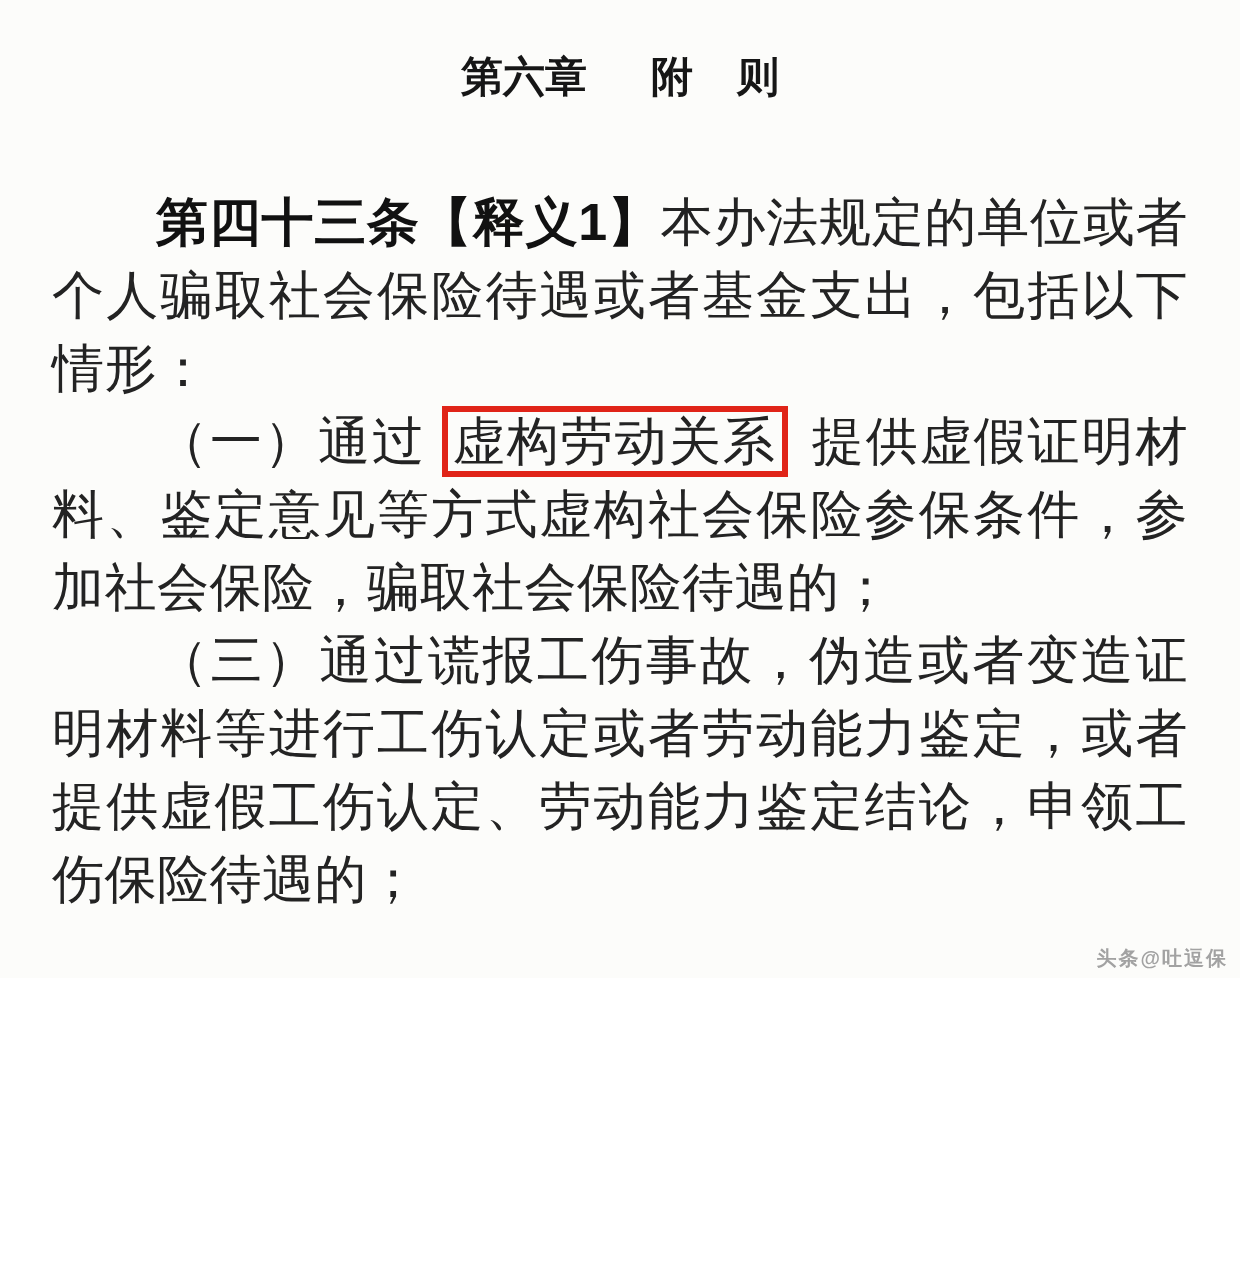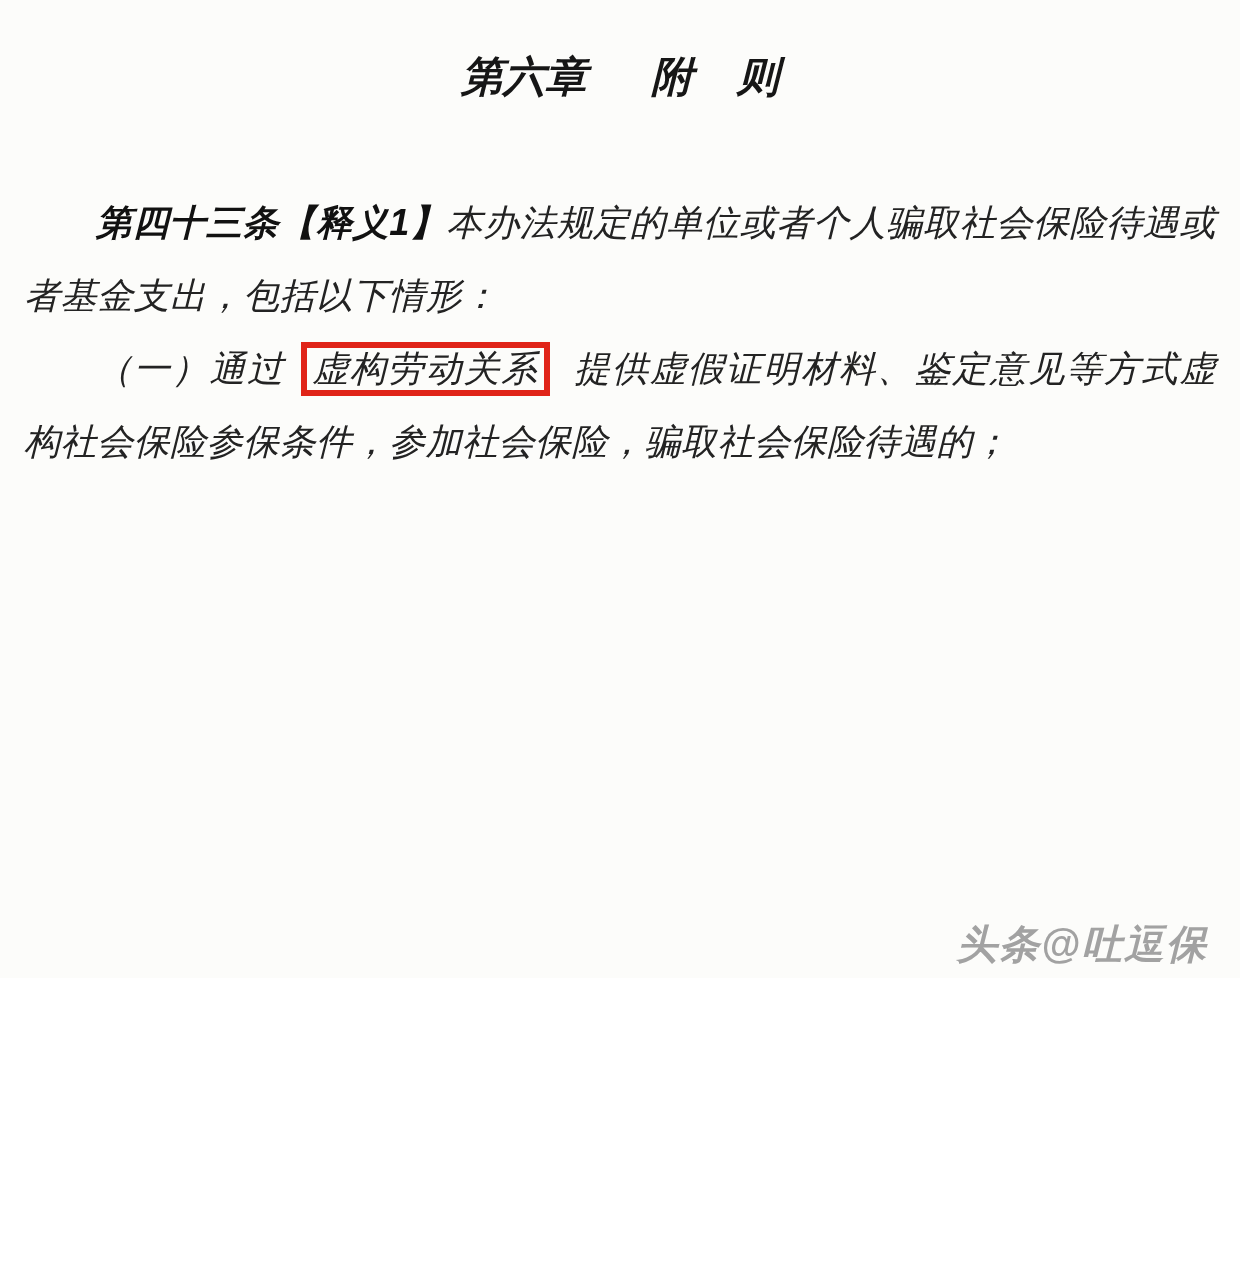--- a/index.html
+++ b/index.html
@@ -7,64 +7,63 @@
     padding: 0;
   }
   .page {
     position: relative;
     width: 1240px;
     height: 978px;
     background: #fcfcfa;
     overflow: hidden;
     color: #232323;
     font-family: "Liberation Serif", "DejaVu Serif", serif;
-    font-style: italic;
   }
   .heading {
     padding-top: 52px;
     display: flex;
     justify-content: center;
     align-items: baseline;
     line-height: 50px;
     font-family: "Liberation Sans", "DejaVu Sans", sans-serif;
     font-weight: bold;
     font-size: 42px;
     color: #161616;
   }
   .heading .chapter { margin-right: 64px; }
   .heading .t2 { margin-right: 44px; }
   .content {
     margin-top: 84px;
-    padding: 0 24px;
-    font-size: 36px;
+    padding: 0 52px;
+    font-size: 52px;
     line-height: 73px;
     letter-spacing: 0.5px;
     text-align: justify;
   }
   .para {
     text-indent: 2em;
     margin: 0;
   }
   .seg-bold {
     font-family: "Liberation Sans", "DejaVu Sans", sans-serif;
     font-weight: bold;
     color: #111111;
   }
   .seg-boxed {
     border: 6px solid #e02418;
     padding: 1px 5px;
     margin: 0 24px 0 16px;
   }
   .watermark {
     position: absolute;
-    right: 32px;
+    right: 12px;
     bottom: 6px;
     font-family: "Liberation Sans", "DejaVu Sans", sans-serif;
     font-weight: bold;
-    font-size: 40px;
+    font-size: 20px;
     letter-spacing: 2px;
     color: #a2a2a2;
   }
 </style>
 </head>
 <body>
 
 <div class="page">
 
   <div class="heading">
@@ -73,19 +72,20 @@
     <span class="t3">则</span>
   </div>
 
   <div class="content">
 
     <p class="para"><span class="seg-bold">第四十三条</span><span class="seg-bold">【释义1】</span><span>本办法规定的单位或者个人骗取社会保险待遇或者基金支出，包括以下情形：</span></p>
 
     <p class="para"><span>（一）通过</span><span class="seg-boxed">虚构劳动关系</span><span>提供虚假证明材料、鉴定意见等方式虚构社会保险参保条件，参加社会保险，骗取社会保险待遇的；</span></p>
 
 
+    <p class="para"><span>（三）通过谎报工伤事故，伪造或者变造证明材料等进行工伤认定或者劳动能力鉴定，或者提供虚假工伤认定、劳动能力鉴定结论，申领工伤保险待遇的；</span></p>
 
 
   </div>
 
   <div class="watermark">头条@吐逗保</div>
 
 </div>
 
 </body></html>

